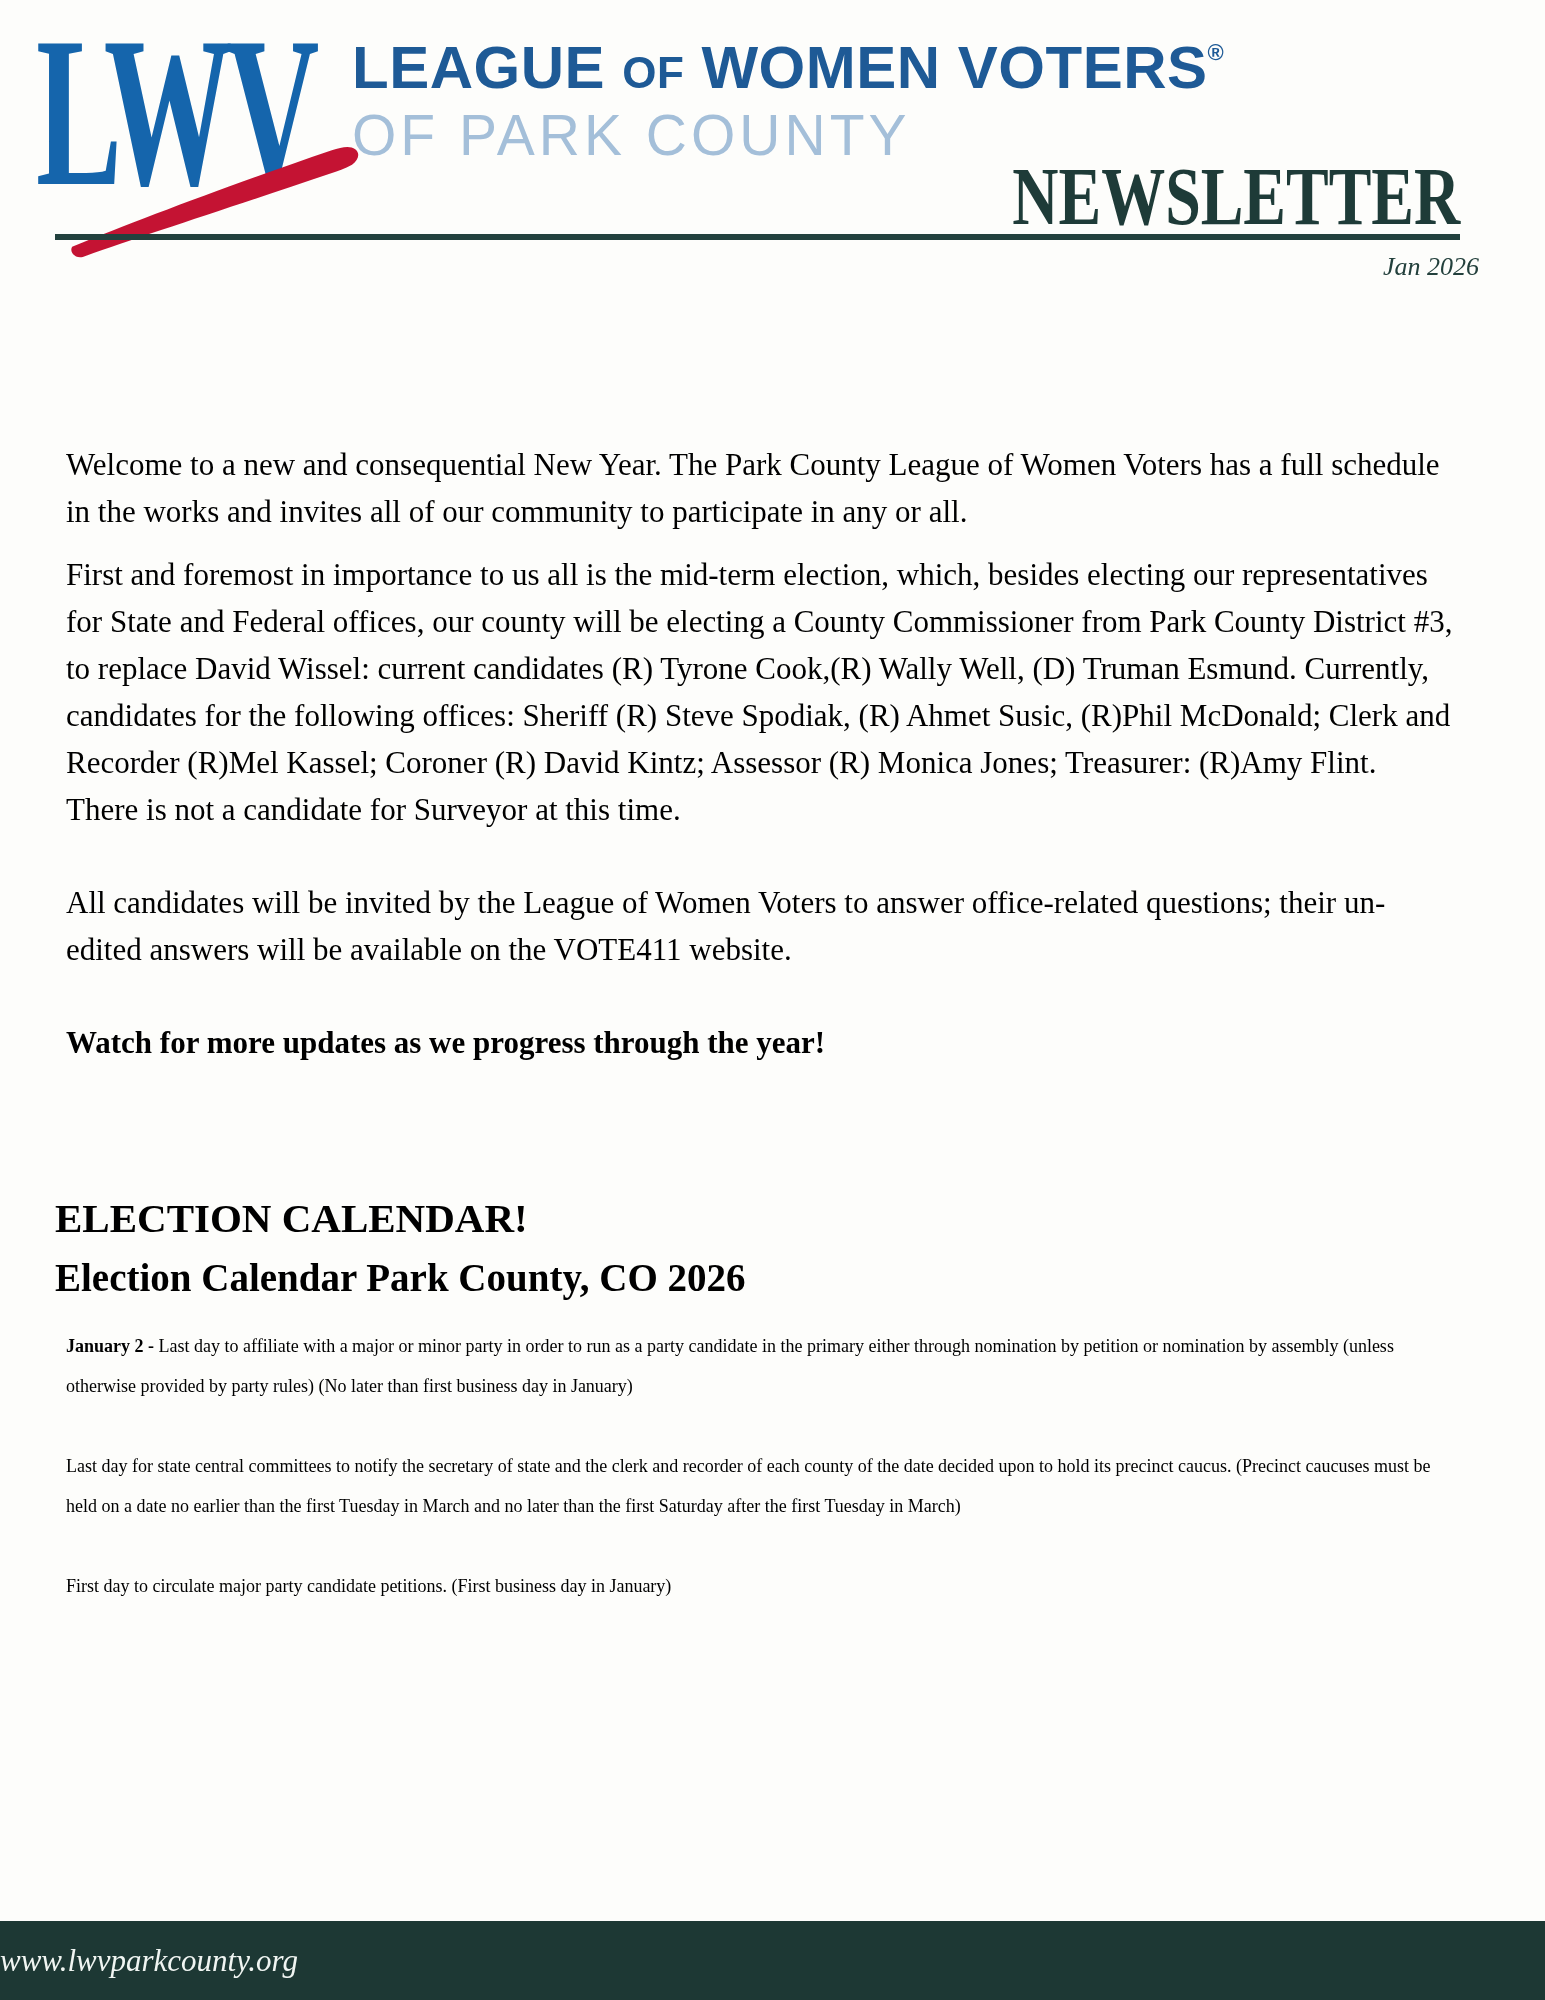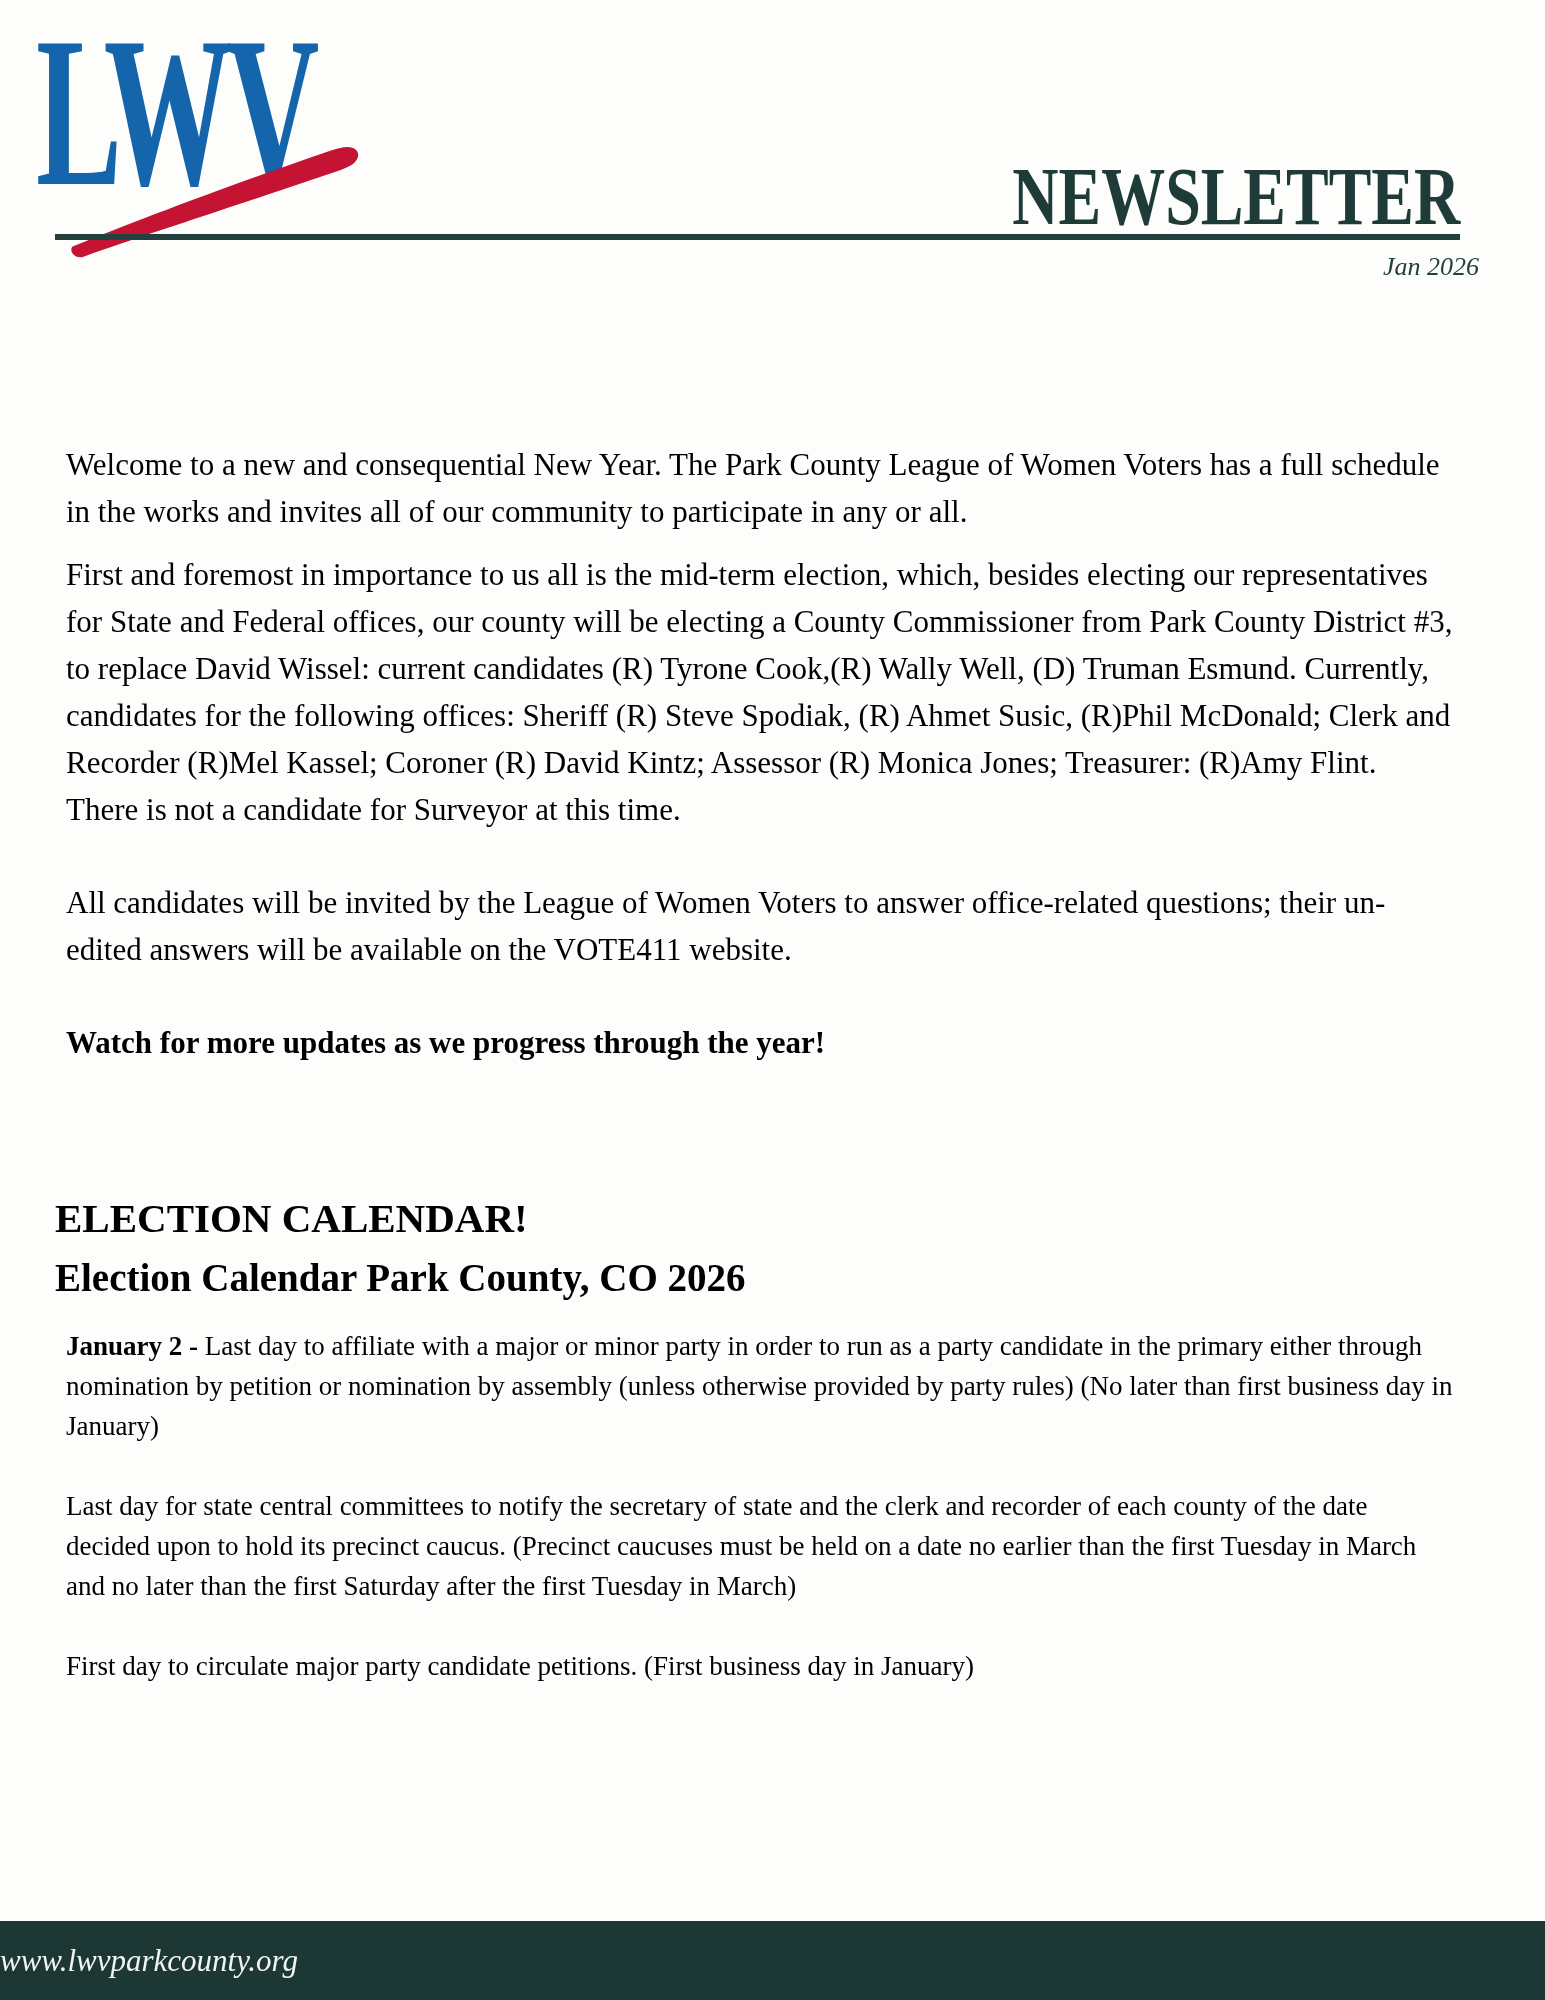--- a/index.html
+++ b/index.html
@@ -49,21 +49,21 @@
   }
 
   
   .content{position:absolute;left:50px;top:425px;width:1420px;}
   .content p{margin:16px;}
   .intro p{font-size:31px;line-height:47px;}
   .para{margin-top:46px !important;font-size:31px;line-height:47px;}
   .watch{margin-top:50px !important;font-size:31px;line-height:40px;font-weight:bold;}
   .cal-h1{margin:133px 0 0 5px;font-size:41px;line-height:1.1;font-weight:bold;}
   .cal-h2{margin:16px 0 0 5px;font-size:39px;line-height:1.1;font-weight:bold;}
-  .cal p{font-size:27px;line-height:40px;}
+  .cal p{font-size:18px;line-height:40px;}
   .cal-p1{margin-top:26px !important;}
   .cal-p2,.cal-p3{margin-top:40px !important;}
 
   
   .footer{
     position:absolute;left:0;right:0;bottom:0;height:79px;
     background:#1d3834;
     display:flex;align-items:center;justify-content:flex-start;
     padding-right:55px;box-sizing:border-box;
   }
@@ -77,20 +77,28 @@
 
 <div class="page">
 
   <header class="header">
     <div class="lwv-letters">LWV</div>
 
     <svg class="swoosh" viewBox="0 0 280 115" preserveAspectRatio="none" aria-hidden="true">
       <path d="M2,104 C64,78 150,44 246,10 C255,7 263,5 268,9 C273,13 271,20 265,24 C258,28 252,30 244,33 C150,66 66,94 12,114 C5,116 -1,109 2,104 Z" fill="#c41333"></path>
     </svg>
 
+    <div class="brand">
+      <div class="brand-line1">
+        <span>LEAGUE</span>
+        <span class="of-small">OF</span>
+        <span>WOMEN VOTERS</span><span class="reg">®</span>
+      </div>
+      <div class="brand-line2">OF PARK COUNTY</div>
+    </div>
 
     <h1 class="newsletter">NEWSLETTER</h1>
 
     <div class="rule"></div>
 
     <div class="issue-date">Jan 2026</div>
   </header>
 
   <main class="content">
 

